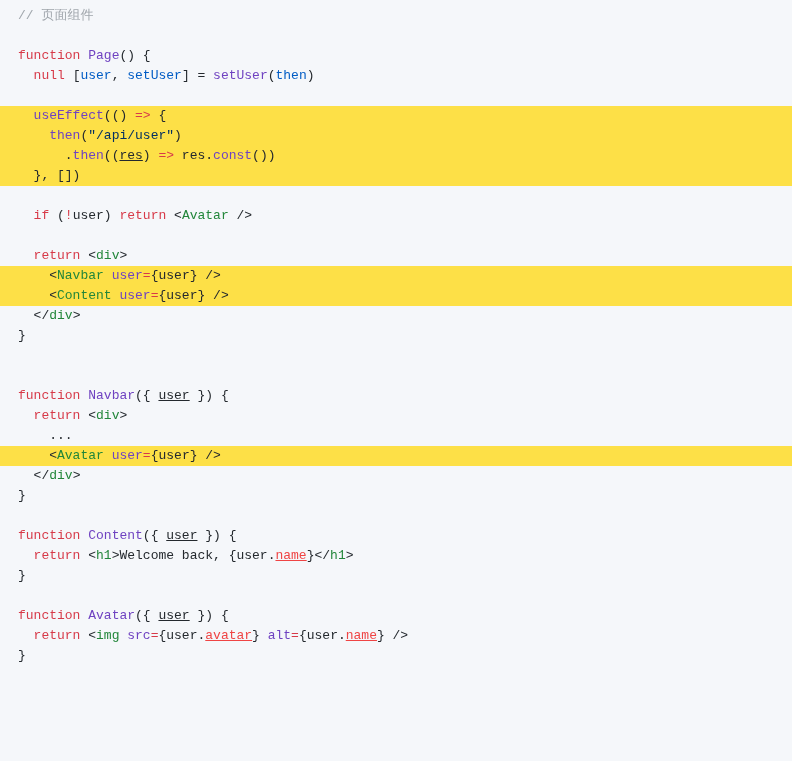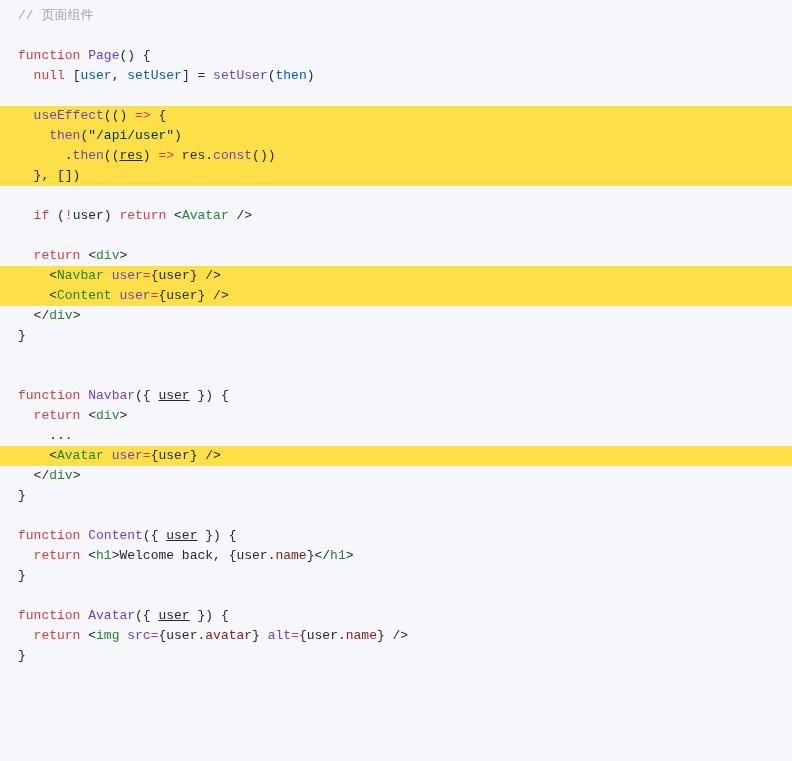--- a/index.html
+++ b/index.html
@@ -19,21 +19,21 @@
     padding: 0 18px;
     height: 20px;
   }
   .hl { background: #fde047; }
   .c-comment { color: #a0a6ac; }
   .c-keyword { color: #d73a49; }
   .c-func    { color: #6f42c1; }
   .c-def     { color: #005cc5; }
   .c-param   { color: #24292e; text-decoration: underline; }
   .c-paren   { color: #24292e; }
-  .c-prop    { color: #7f1d1d; }
+  .c-prop    { color: #ef4444; text-decoration: underline; }
   .c-string  { color: #032f62; }
   .c-tag     { color: #22863a; }
   .c-attr    { color: #6f42c1; }
 </style>
 </head>
 <body>
 
 <div class="code-block" id="code-root">
     <div class="line"><span class="c-comment">// 页面组件</span></div>
     <div class="line"><span>  </span></div>

